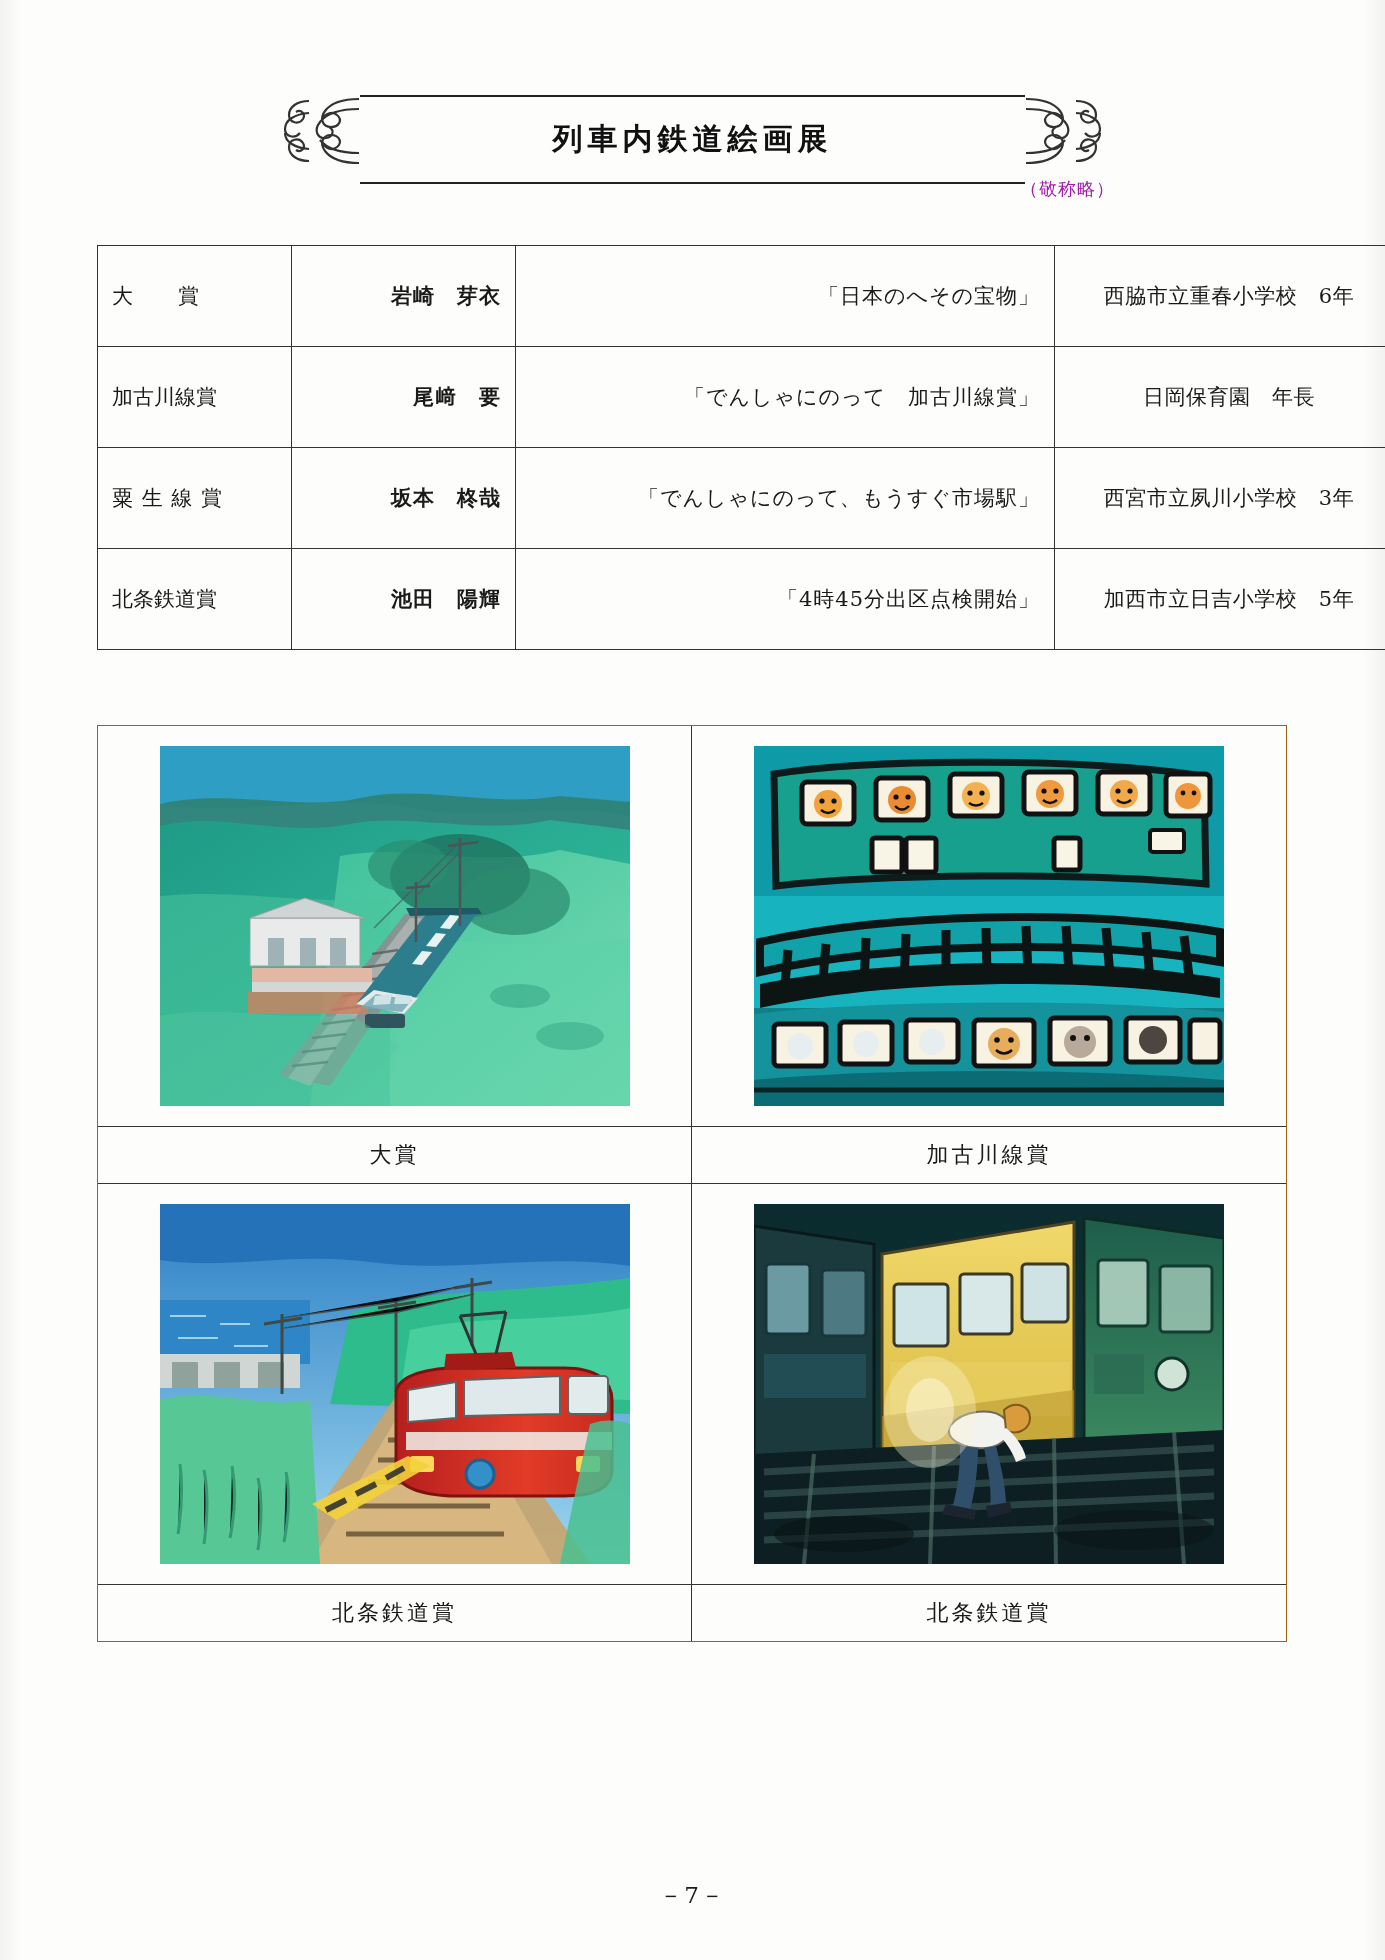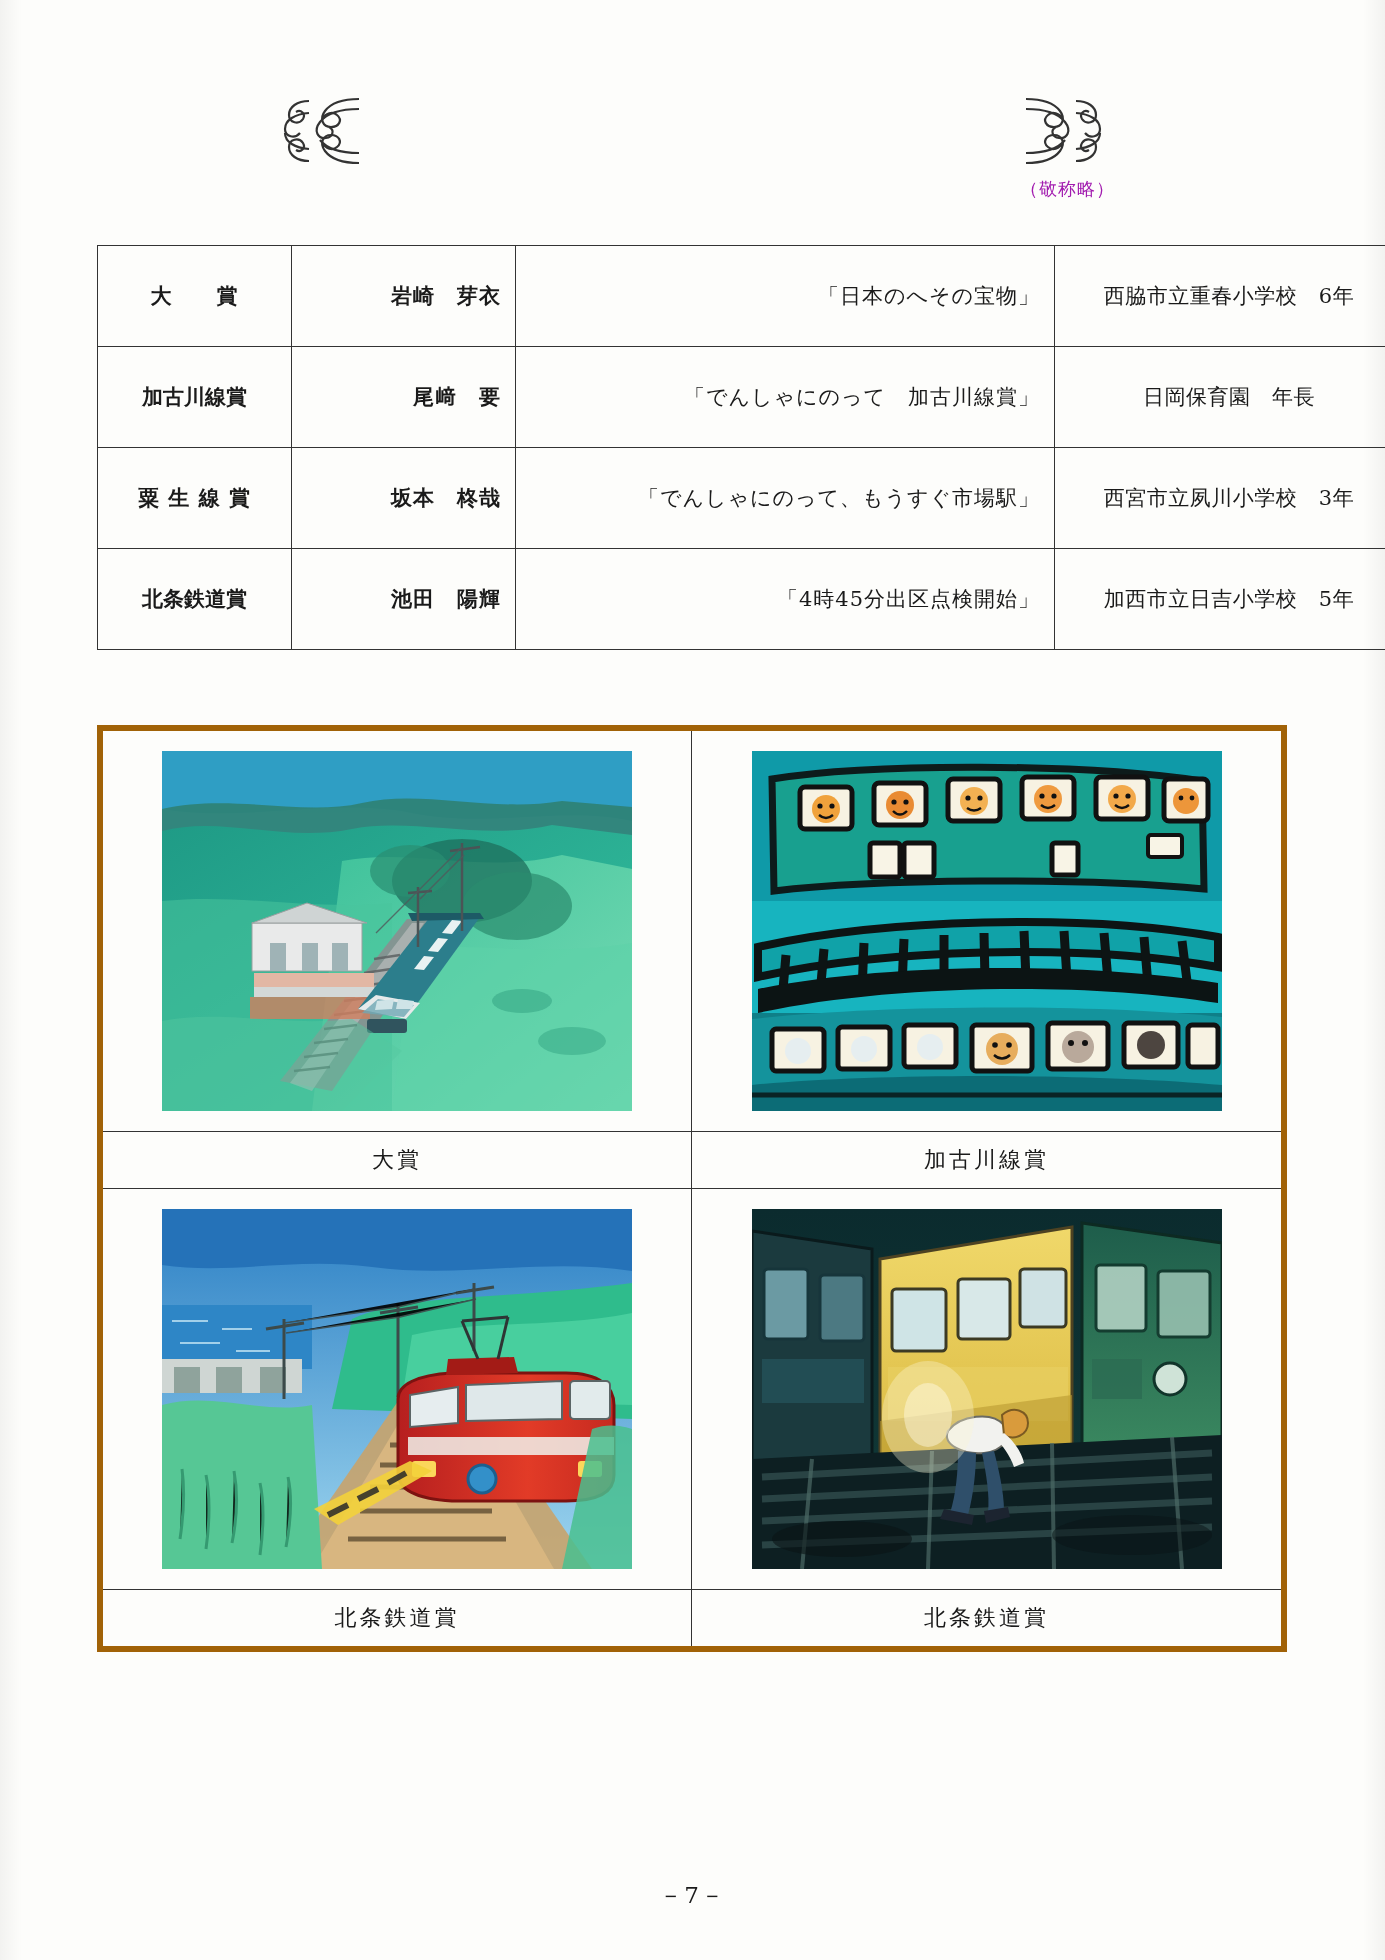--- a/index.html
+++ b/index.html
@@ -77,33 +77,33 @@
     border-collapse: collapse;
     table-layout: fixed;
   }
   .winners-table td {
     border: 1px solid #333;
     height: 100px;
     vertical-align: middle;
     font-size: 21px;
     padding: 0 14px;
   }
-  .col-prize   { width: 165px; text-align: center; letter-spacing: 1px; font-weight: bold; }
+  .col-prize   { width: 165px; text-align: left; letter-spacing: 1px; }
   .col-name    { width: 195px; text-align: right; padding-left: 28px; letter-spacing: 1px; font-weight: bold; }
   .col-work    { width: 510px; text-align: right; padding-left: 30px; letter-spacing: 1px; }
   .col-school  { width: 320px; text-align: center; letter-spacing: 0.5px; }
   .prize-wide  { letter-spacing: 0px; }
 
   
   .gallery {
     position: absolute;
     left: 97px;
     top: 725px;
     width: 1190px;
-    border: 6px solid #a16207;
+    border: 1px solid #a16207;
     box-sizing: border-box;
   }
   .gal-row { display: flex; }
   .gal-cell {
     width: 50%;
     box-sizing: border-box;
     border-right: 1px solid #333;
   }
   .gal-cell:last-child { border-right: none; }
   .gal-img-wrap {
@@ -159,20 +159,23 @@
         <path d="M86 22 C68 22 54 26 47 35 C40 44 45 52 53 51 C60 50 62 43 56 40"></path>
         <path d="M36 14 C24 14 16 20 16 28 C16 36 26 38 30 32 C33 27 28 22 23 25"></path>
         <path d="M36 26 C22 27 12 33 12 42 C12 50 22 52 27 46"></path>
         <path d="M36 74 C24 74 16 68 16 60 C16 52 26 50 30 56 C33 61 28 66 23 63"></path>
         <path d="M36 62 C22 61 12 55 12 46"></path>
         <path d="M86 76 C70 76 58 72 52 64 C46 56 50 48 58 48 C66 48 70 55 64 60 C60 64 52 62 50 56"></path>
         <path d="M86 66 C68 66 54 62 47 53"></path>
       </svg>
     </div>
 
+    <div class="title-frame">
+      <div class="title-text">列車内鉄道絵画展</div>
+    </div>
 
     <div class="orn right">
       <svg viewBox="0 0 90 100" xmlns="http://www.w3.org/2000/svg" fill="none" stroke="currentColor" stroke-width="2.2">
         <path d="M4 12 C20 12 32 16 38 24 C44 32 40 40 32 40 C24 40 20 33 26 28 C30 24 38 26 40 32"></path>
         <path d="M4 22 C22 22 36 26 43 35 C50 44 45 52 37 51 C30 50 28 43 34 40"></path>
         <path d="M54 14 C66 14 74 20 74 28 C74 36 64 38 60 32 C57 27 62 22 67 25"></path>
         <path d="M54 26 C68 27 78 33 78 42 C78 50 68 52 63 46"></path>
         <path d="M54 74 C66 74 74 68 74 60 C74 52 64 50 60 56 C57 61 62 66 67 63"></path>
         <path d="M54 62 C68 61 78 55 78 46"></path>
         <path d="M4 76 C20 76 32 72 38 64 C44 56 40 48 32 48 C24 48 20 55 26 60 C30 64 38 62 40 56"></path>

